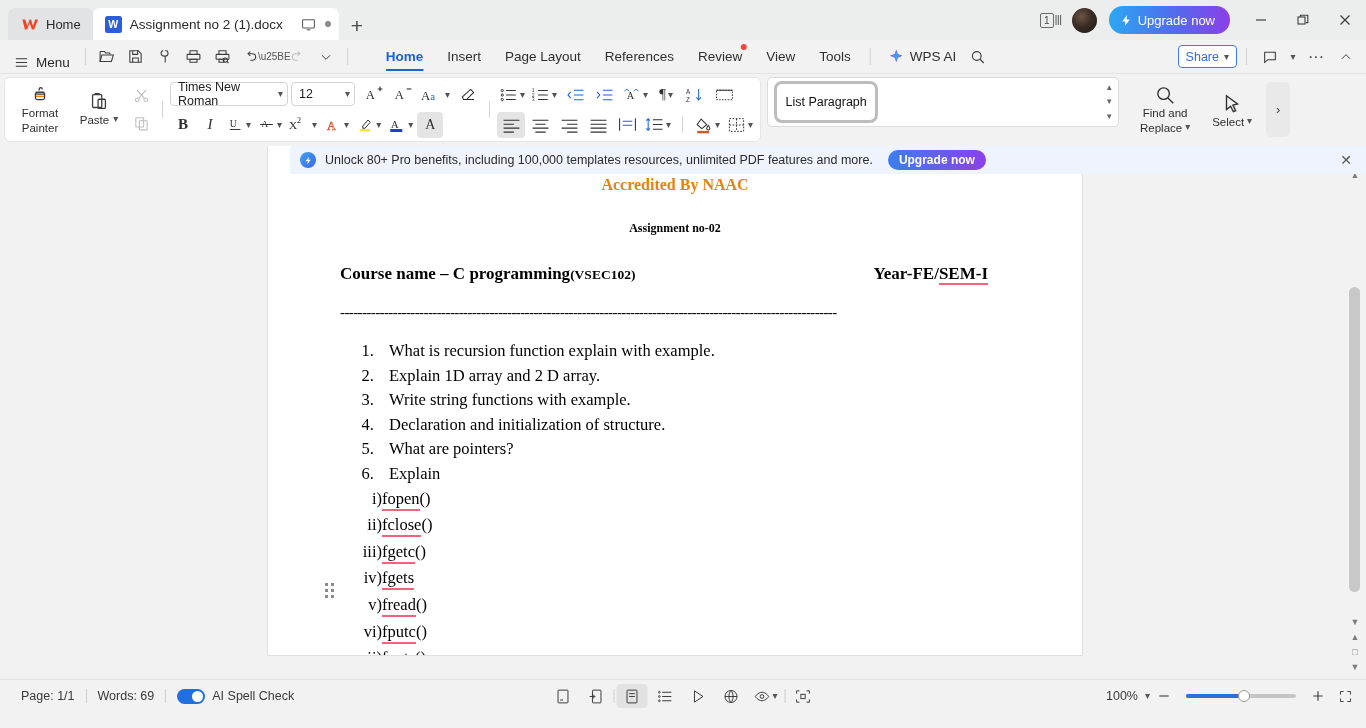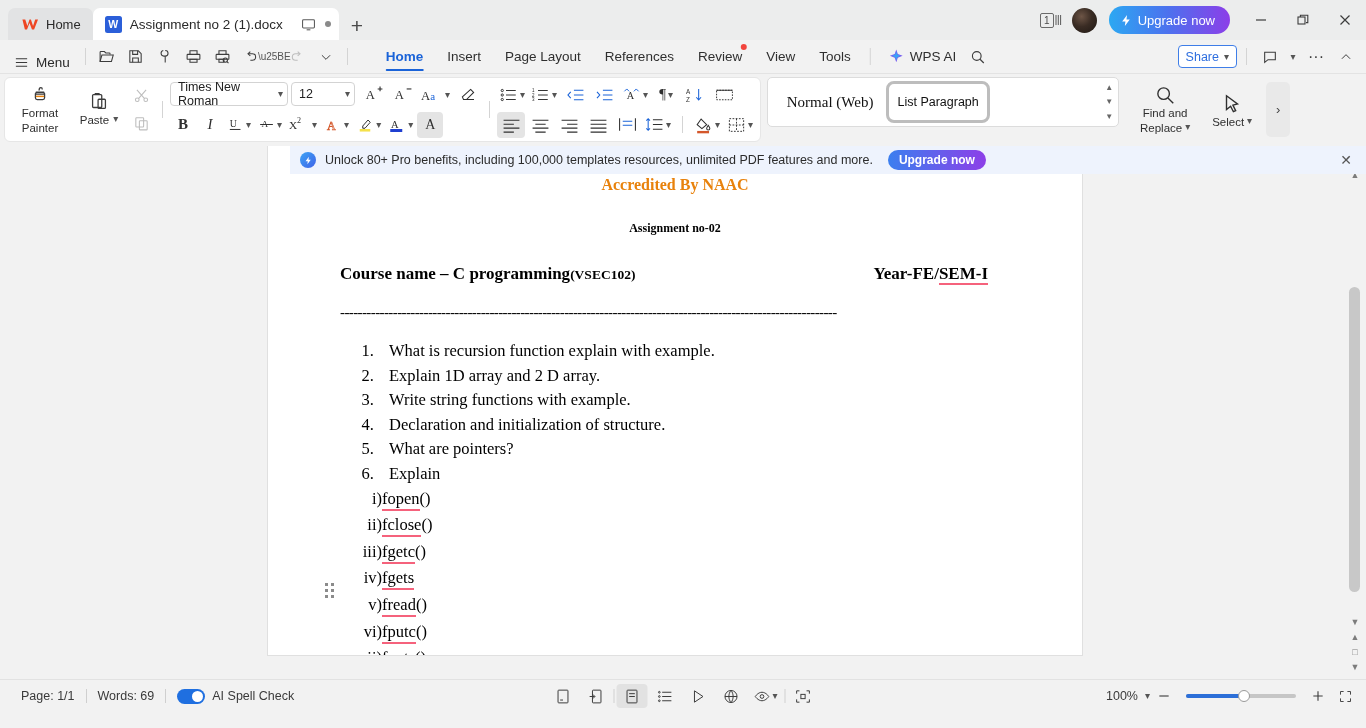--- a/index.html
+++ b/index.html
@@ -725,21 +725,20 @@
               <rect x="3" y="2" width="18" height="16" stroke-dasharray="2.2 1.8"></rect>
               <path d="M12 2v16M3 10h18" stroke-dasharray="2.2 1.8"></path>
             </svg>
           <span class="caret">▾</span>
         </div>
       </div>
     </div>
   </div>
 
   <div class="styles-panel">
-    <div class="style-item serif">Normal (Web)</div>
     <div class="style-item selected">List Paragraph</div>
     <div class="style-scroll">
       <span>▲</span>
       <span>▼</span>
       <span>▼</span>
     </div>
   </div>
 
   <div class="rgroup" style="margin-left:10px">
     <div class="big-btn wide">

